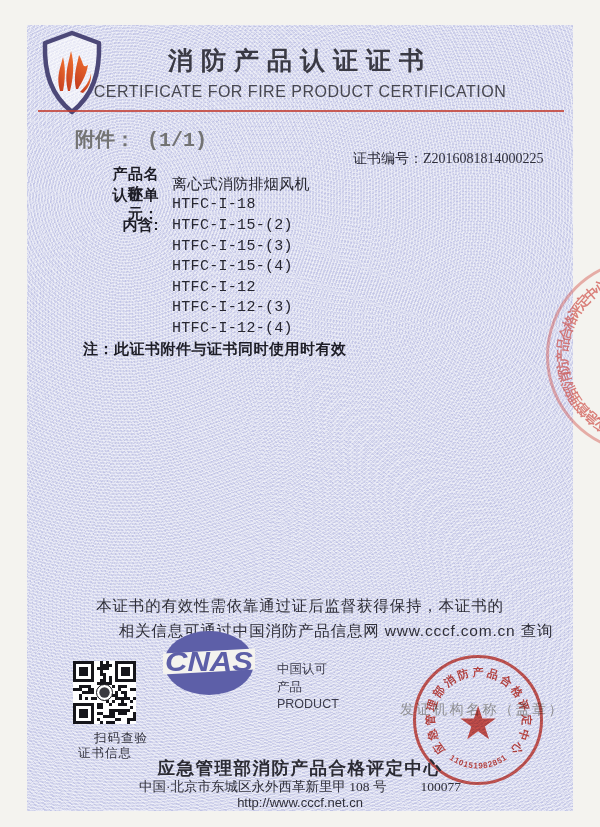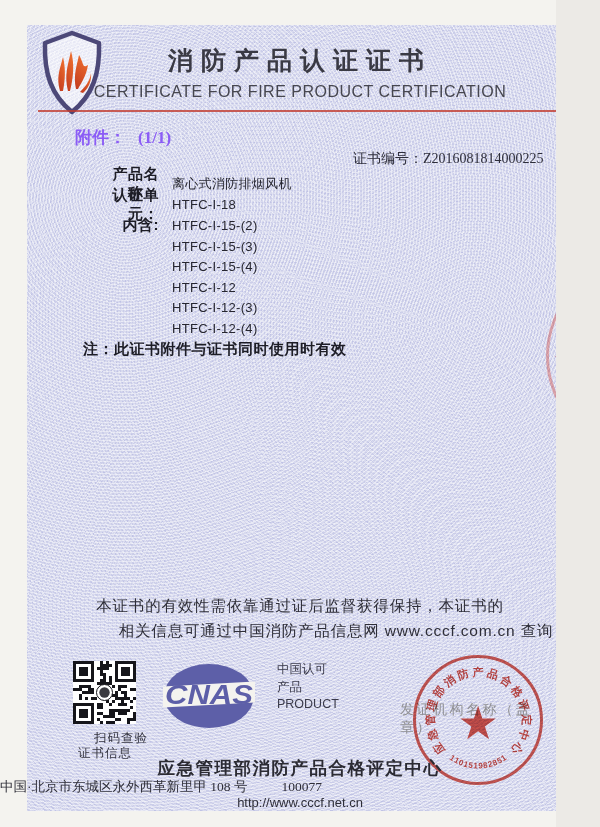--- a/index.html
+++ b/index.html
@@ -1,50 +1,50 @@
 <!DOCTYPE html>
 <html><head>
 <meta charset="utf-8">
 <style>
   html,body{margin:0;padding:0;background:#eceae6;}
-  #page{position:relative;width:556px;height:827px;background:#f4f3ef;overflow:hidden;
+  #page{position:relative;width:600px;height:827px;background:#f4f3ef;overflow:hidden;
         font-family:"Liberation Sans",sans-serif;}
   .abs{position:absolute;}
   
   #panel{left:27px;top:25px;width:546px;height:786px;background:
     repeating-radial-gradient(circle at 18% 22%, rgba(255,255,255,.45) 0 1px, rgba(255,255,255,0) 1px 3px),
     repeating-radial-gradient(circle at 82% 38%, rgba(128,132,205,.16) 0 1px, rgba(128,132,205,0) 1px 3px),
     repeating-radial-gradient(circle at 45% 75%, rgba(128,132,205,.13) 0 1px, rgba(128,132,205,0) 1px 4px),
     repeating-radial-gradient(circle at 60% 10%, rgba(255,255,255,.35) 0 1px, rgba(255,255,255,0) 1px 4px),
     #d8daee;}
   .title{left:0;width:600px;top:44px;text-align:center;font-size:25px;font-weight:bold;
          letter-spacing:8px;color:#3a3a44;}
   .subtitle{left:0;width:600px;top:83px;text-align:center;font-size:16px;color:#46464f;
             letter-spacing:.5px;}
   .redline{left:38px;top:110px;width:526px;height:2px;background:#c23b2e;opacity:.8;}
-  .attach{left:75px;top:126px;font-family:Liberation Serif, serif;font-weight:bold;
-          font-size:17px;color:#8b5cf6;}
+  .attach{left:75px;top:126px;font-family:Liberation Mono, monospace;font-weight:bold;
+          font-size:20px;color:#737373;}
   .attach .num{margin-left:12px;font-weight:bold;}
   .certno{left:353px;top:150px;font-family:"Liberation Serif",serif;font-size:14px;color:#2d2d3a;}
   .body-block{left:83px;top:174px;width:430px;}
   .row{display:flex;height:20.6px;align-items:center;}
   .lbl{width:76px;text-align:right;font-weight:bold;font-size:15px;color:#1d1d26;letter-spacing:.5px;}
-  .val{margin-left:13px;font-family:Liberation Sans, sans-serif;font-size:13px;color:#262630;
+  .val{margin-left:13px;font-family:Liberation Mono, monospace;font-size:15px;color:#262630;
        letter-spacing:.3px;}
   .note{margin-top:1px;font-weight:bold;font-size:15px;color:#1d1d26;letter-spacing:.5px;}
   .notice{left:0;width:600px;text-align:center;font-size:15.5px;color:#2e2e38;letter-spacing:.8px;}
   
   #qr{left:73px;top:661px;width:63px;height:63px;background:#fff;}
   .qr-cap{left:70px;width:70px;text-align:center;font-size:12.5px;color:#33333f;letter-spacing:1px;}
   
-  #cnas{left:163px;top:663px;width:92px;height:66px;}
+  #cnas{left:163px;top:630px;width:92px;height:66px;}
   .cnas-txt{left:277px;width:120px;font-size:12.5px;color:#3a3a4a;line-height:17.5px;}
   .issuer{left:0;width:600px;top:756px;text-align:center;font-weight:bold;font-size:17.5px;
           color:#2b2b33;letter-spacing:1.5px;}
-  .address{left:0;width:600px;top:778px;text-align:left;font-family:"Liberation Serif",serif;
+  .address{left:0;width:600px;top:778px;text-align:center;font-family:"Liberation Serif",serif;
            font-size:13.5px;color:#2e2e38;}
   .address .post{margin-left:34px;}
   .website{left:0;width:600px;top:795px;text-align:center;font-family:Liberation Sans, sans-serif;
            font-size:13px;color:#2e2e38;}
   .stamp-label{left:400px;top:701px;font-size:14px;color:#8f8f92;letter-spacing:2.5px;}
   
   #seal{left:413px;top:655px;width:124px;height:124px;border:3.5px solid rgba(205,52,42,.88);
         border-radius:50%;opacity:.92;mix-blend-mode:multiply;}
   #seal .star{position:absolute;left:50%;top:54%;transform:translate(-50%,-54%);
               font-size:46px;color:rgba(205,52,42,.92);}

